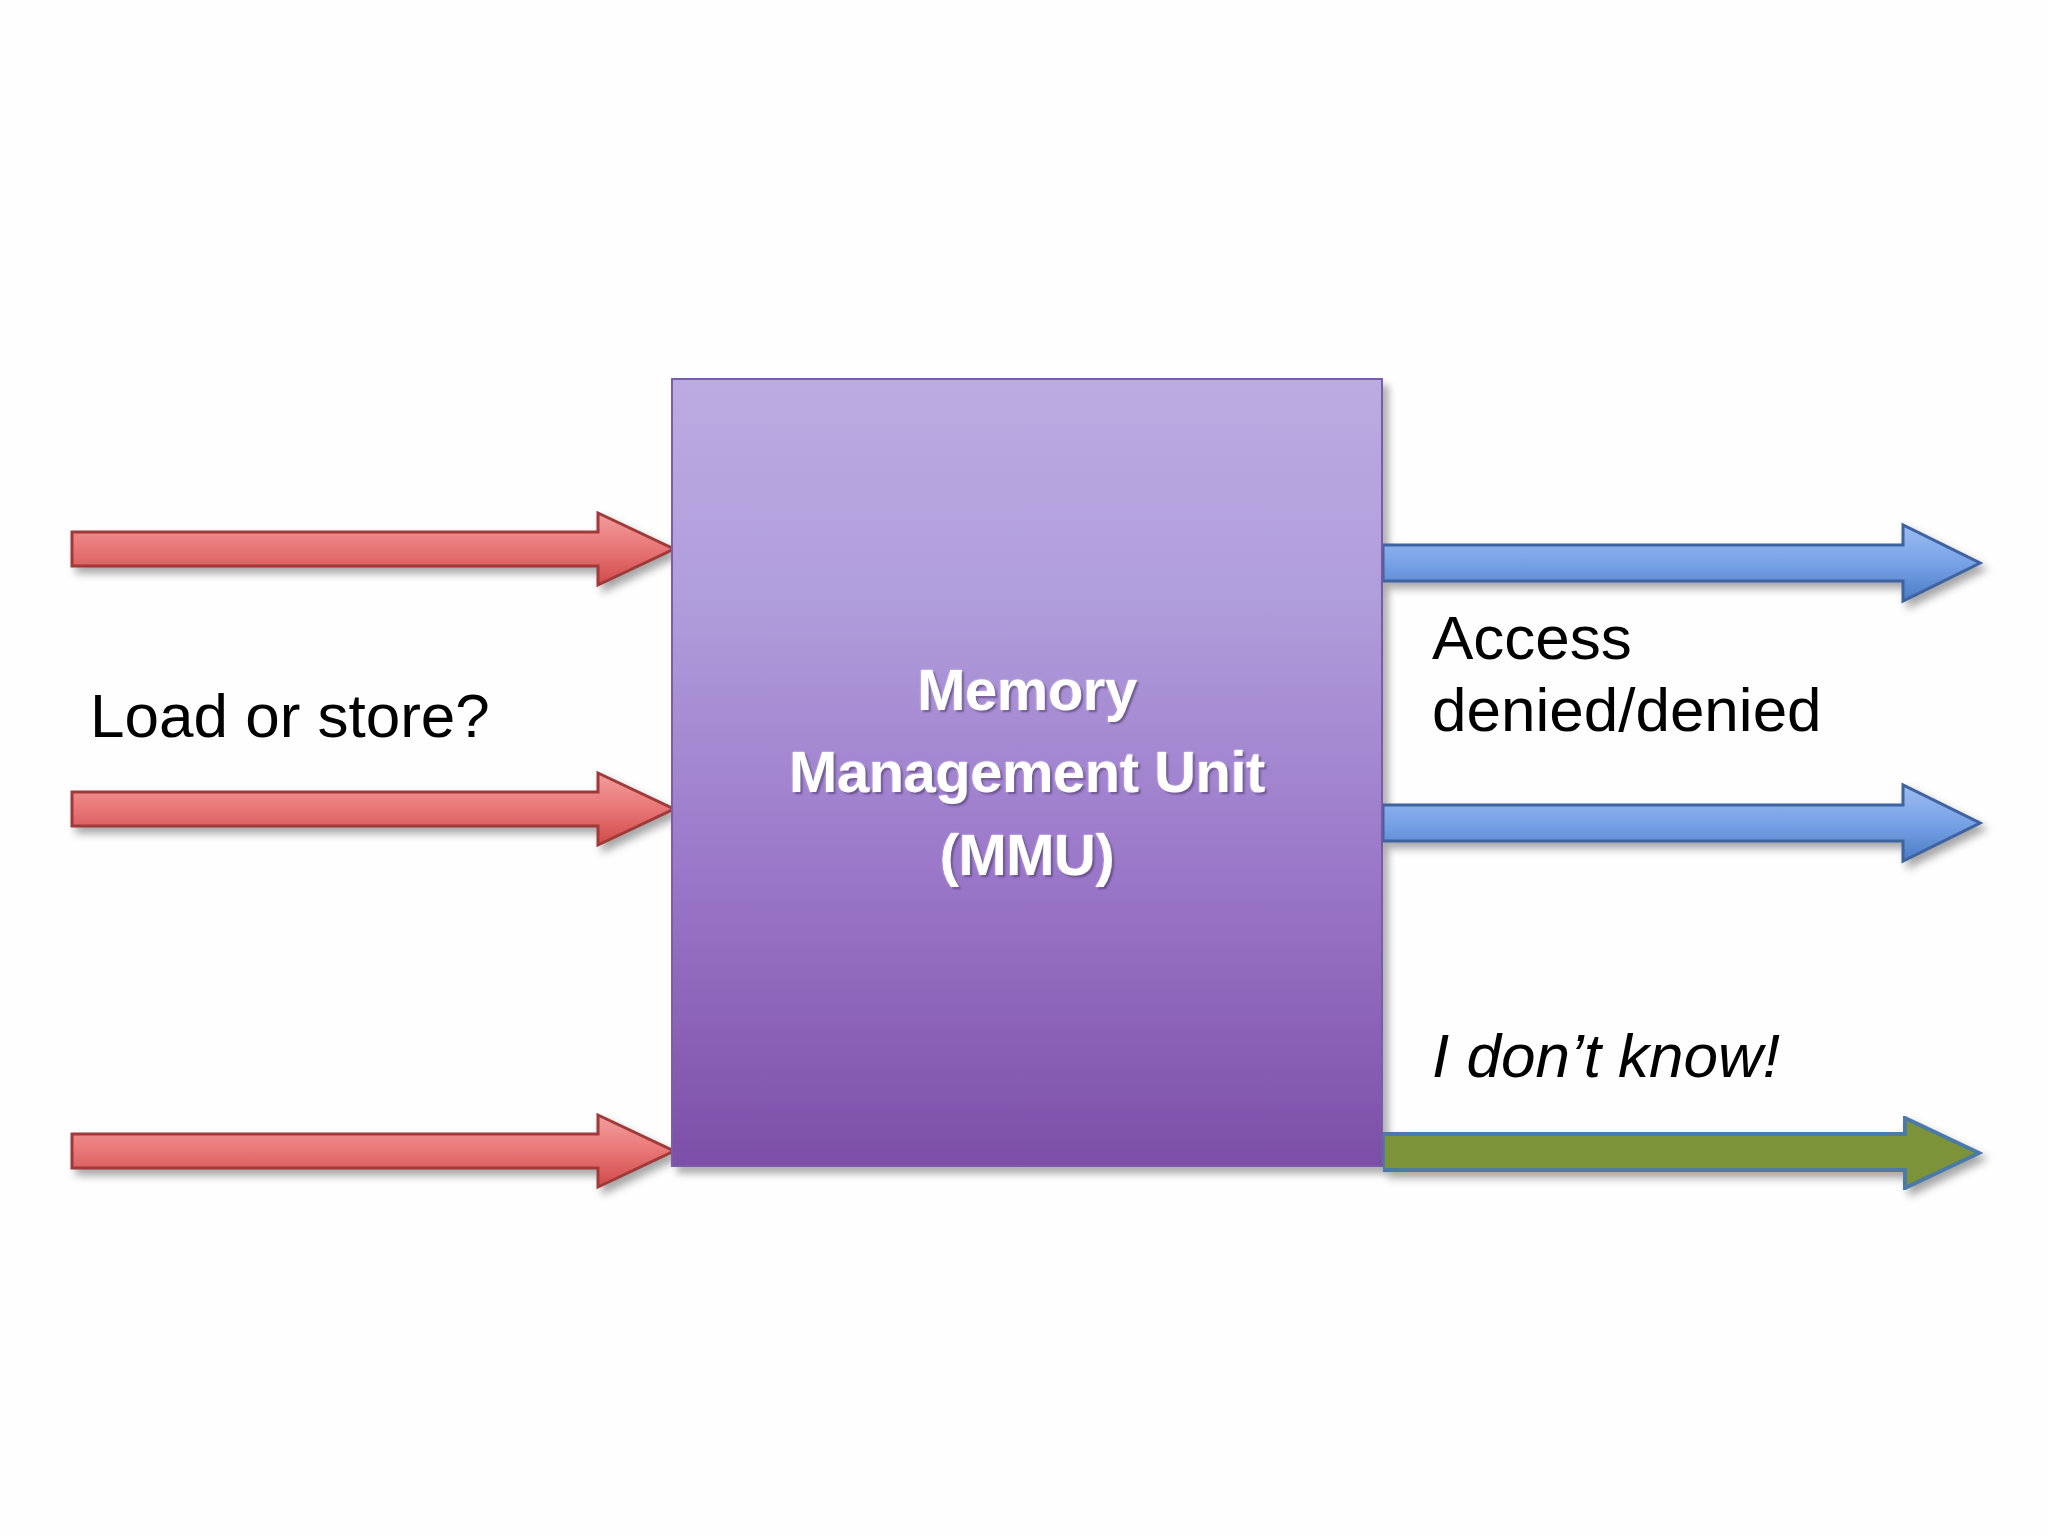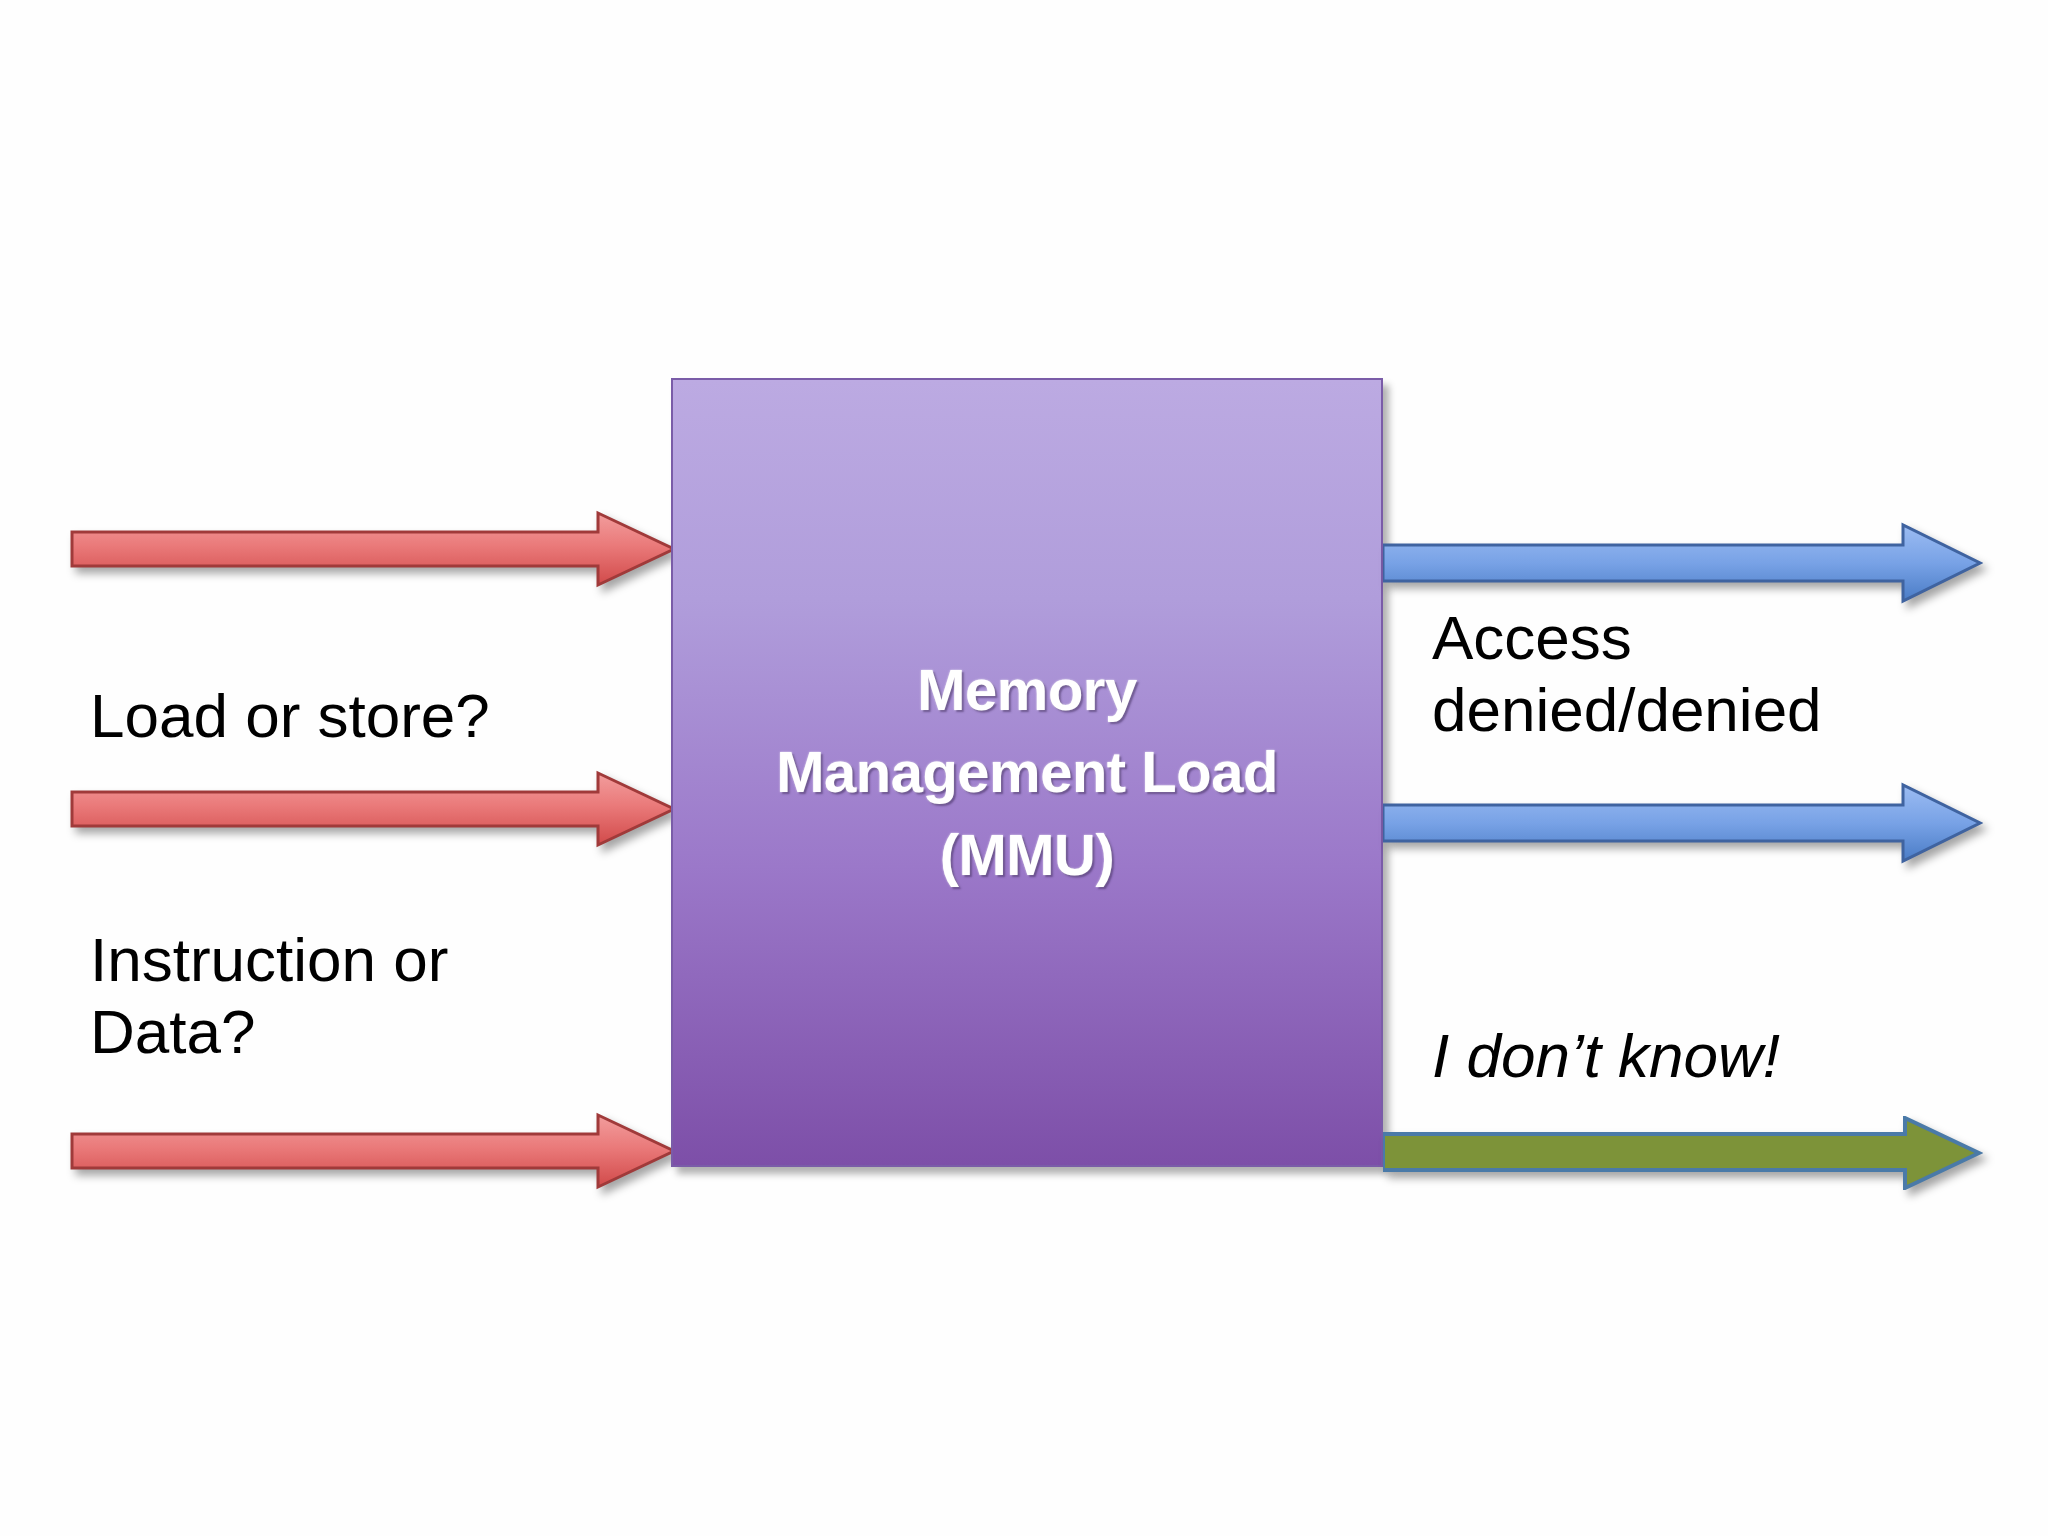--- a/index.html
+++ b/index.html
@@ -72,24 +72,20 @@
 </head>
 <body>
 
 <div id="stage">
 
 
   <div class="label" style="left:90px; top:680px;">
     <span class="ln">Load or store?</span>
   </div>
 
-  <div class="label" style="left:90px; top:924px;">
-    <span class="ln">Instruction or</span>
-    <span class="ln">Data?</span>
-  </div>
 
   <div class="arrow" style="left:70px; top:510px; width:606px; height:78px;">
     <svg width="606" height="78" viewBox="0 0 606 78">
       <defs>
         <linearGradient id="redGrad1" x1="0" y1="0" x2="0" y2="1">
           <stop offset="0%" stop-color="#f29d9d"></stop>
           <stop offset="45%" stop-color="#ea7a7a"></stop>
           <stop offset="100%" stop-color="#d14a4a"></stop>
         </linearGradient>
       </defs>
@@ -119,21 +115,21 @@
           <stop offset="100%" stop-color="#d14a4a"></stop>
         </linearGradient>
       </defs>
       <polygon points="2,22 528,22 528,3 604,39 528,75 528,56 2,56" fill="url(#redGrad3)" stroke="#a03a3a" stroke-width="3" stroke-linejoin="miter"></polygon>
     </svg>
   </div>
 
   <div class="mmu-box">
     <div class="mmu-title">
       <span class="mmu-line">Memory</span>
-      <span class="mmu-line">Management Load</span>
+      <span class="mmu-line">Management Unit</span>
       <span class="mmu-line">(MMU)</span>
     </div>
   </div>
 
 
   <div class="label" style="left:1432px; top:602px;">
     <span class="ln">Access</span>
     <span class="ln">denied/denied</span>
   </div>
 

